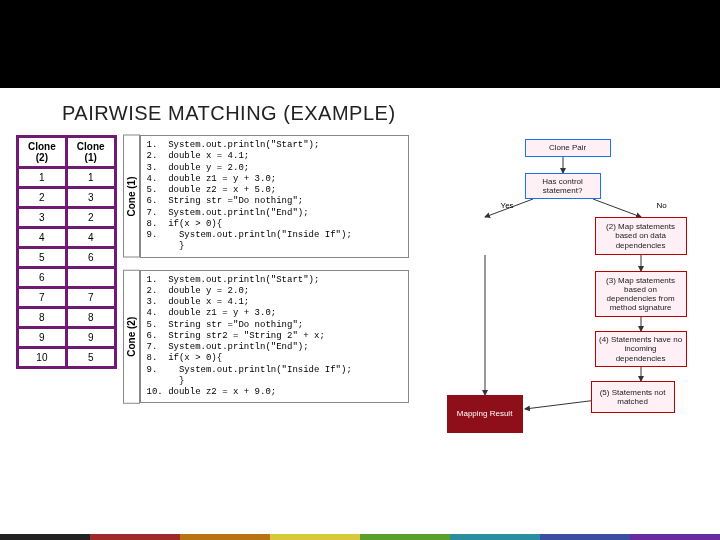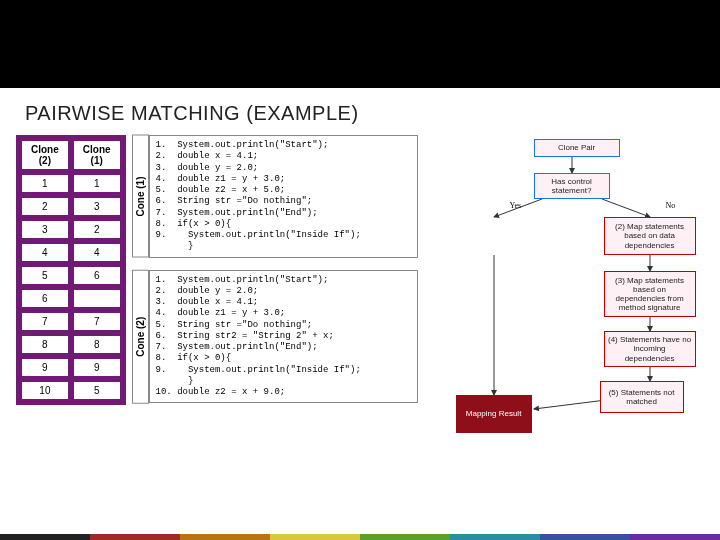--- a/index.html
+++ b/index.html
@@ -1,32 +1,32 @@
 <!DOCTYPE html>
 <html><head>
 <meta charset="utf-8">
 <style>
   * { box-sizing: border-box; margin: 0; padding: 0; }
   body { font-family: Arial, sans-serif; width: 720px; height: 540px; background: #fff; overflow: hidden; }
   .top-banner { width: 100%; height: 88px; background: #000; }
-  .title { font-size: 20px; font-weight: 400; letter-spacing: 0.5px; padding: 14px 0 10px 25px; color: #222; }
+  .title { font-size: 20px; font-weight: 400; letter-spacing: 0.5px; padding: 14px 0 10px 62px; color: #222; }
   .content { display: flex; padding: 0 8px 0 16px; gap: 6px; }
   .left { flex: 0 0 100px; }
   table { border-collapse: collapse; width: 100%; font-size: 10px; }
-  th, td { border: 6px solid #701a75; padding: 3px 9px; text-align: center; background: #fff; }
+  th, td { border: 3px solid #701a75; padding: 3px 9px; text-align: center; background: #fff; }
   th { font-weight: 700; }
   .mid { flex: 0 0 286px; display: flex; flex-direction: column; gap: 12px; }
   .code-block { display: flex; align-items: stretch; }
   .vlabel { writing-mode: vertical-rl; transform: rotate(180deg); font-size: 10px; font-weight: 700; text-align: center; padding: 0 2px; border: 1px solid #888; background: #fff; }
   .code { border: 1px solid #888; padding: 4px 6px; font-family: "Courier New", monospace; font-size: 9px; line-height: 1.25; white-space: pre; flex: 1; background: #fff; }
   .right { flex: 1; position: relative; font-size: 8px; }
   .node { position: absolute; border: 1px solid #b00; background: #fff0f5; color: #222; text-align: center; display: flex; align-items: center; justify-content: center; padding: 2px 3px; line-height: 1.15; }
   .node-blue { border-color: #1a73e8; }
   .node-red { background: #8e0e1a; color: #fff; border-color: #8e0e1a; }
-  .edge-label { position: absolute; font-size: 8px; font-family: Liberation Serif, serif; }
+  .edge-label { position: absolute; font-size: 8px; }
   svg.arrows { position: absolute; left: 0; top: 0; }
   .colorbar { position: absolute; right: 0; bottom: 0; display: flex; height: 6px; width: 100%; }
   .colorbar div { height: 100%; }
 </style>
 </head>
 <body>
 
 <div class="top-banner"></div>
 <div class="title">PAIRWISE MATCHING (EXAMPLE)</div>
 

